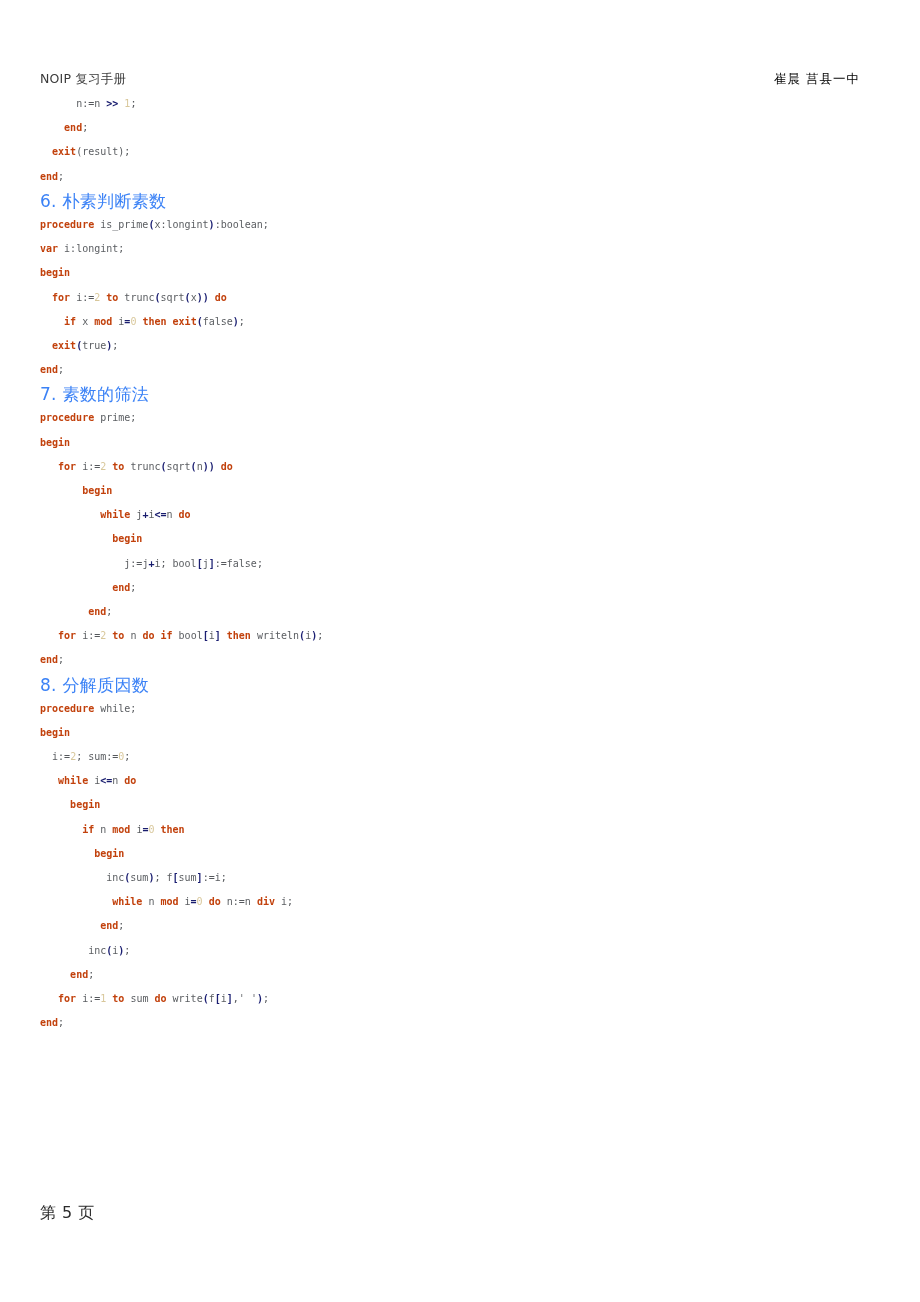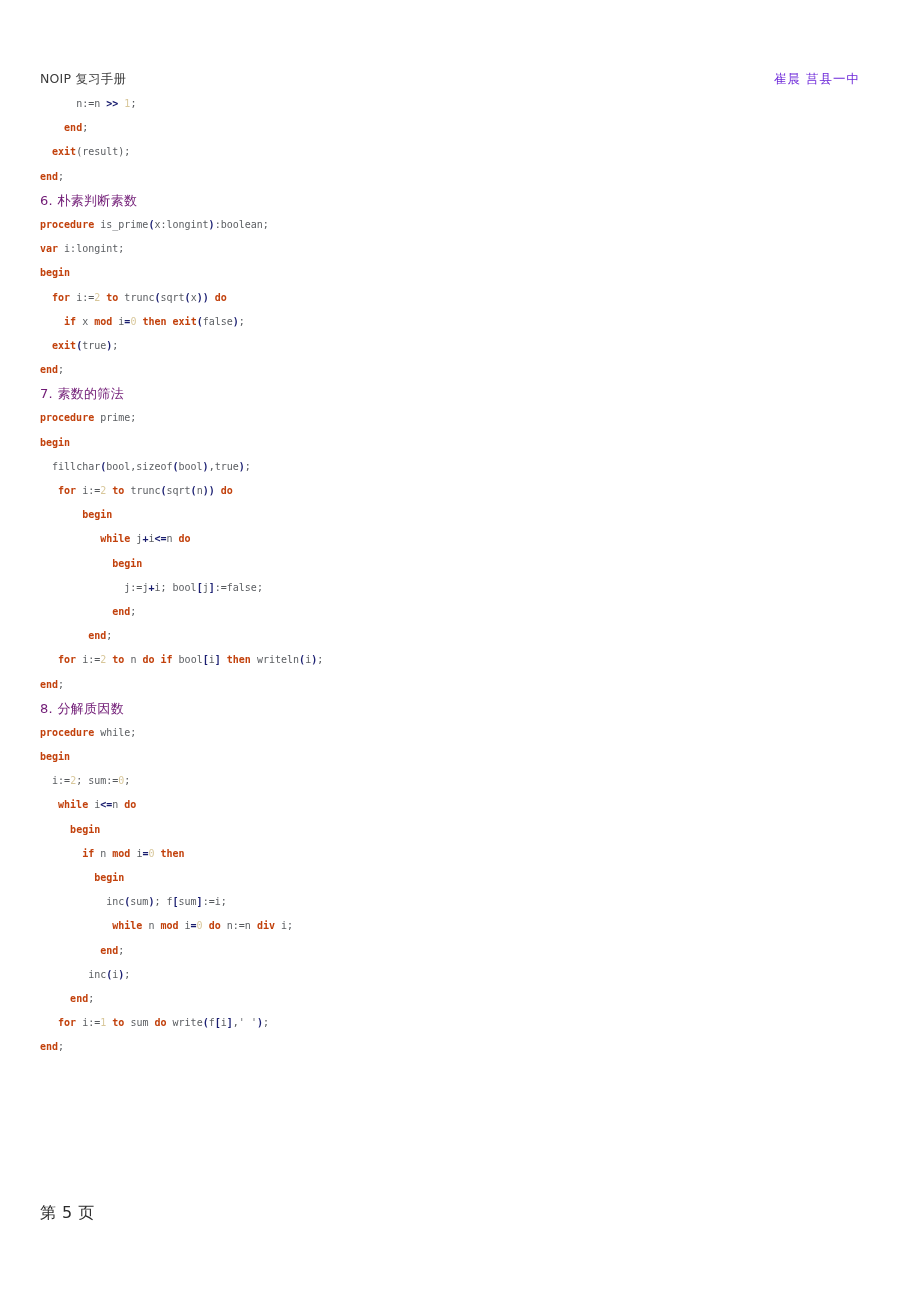--- a/index.html
+++ b/index.html
@@ -32,21 +32,21 @@
     height: 20px;
     display: flex;
     justify-content: space-between;
     align-items: flex-end;
     font-family: "DejaVu Sans", "Liberation Sans", sans-serif;
     font-size: 12.5px;
     color: #3a3a3a;
     letter-spacing: 0.2px;
   }
   .doc-header .hdr-right {
-    color: #6d28d9;
+    color: #000000;
     letter-spacing: 1px;
   }
 
   
   .doc-footer {
     position: absolute;
     left: 40px;
     top: 1203px;
     font-family: "DejaVu Sans", "Liberation Sans", sans-serif;
     font-size: 16px;
@@ -68,25 +68,25 @@
     line-height: 24.2px;
     height: 24.2px;
     white-space: pre;
     color: #55585c;
     letter-spacing: 0px;
   }
 
   
   .heading-line {
     font-family: "DejaVu Sans", "Liberation Sans", sans-serif;
-    font-size: 13px;
+    font-size: 17px;
     line-height: 24.2px;
     height: 24.2px;
     white-space: pre;
-    color: #701a75;
+    color: #3b82f6;
     letter-spacing: 0.3px;
   }
 
   
   .kw   { color: #c2410c; font-weight: bold; text-align: center; }
   .num  { color: #d8c79a; }
   .id   { color: #5a5d61; }
   .punc { color: #55585c; }
   .op   { color: #181c6e; font-weight: bold; }
   .brk  { color: #1b1f72; font-weight: bold; }
@@ -111,21 +111,20 @@
       <div class="code-line"><span class="kw">procedure</span><span class="punc"> </span><span class="id">is_prime</span><span class="brk">(</span><span class="id">x:longint</span><span class="brk">)</span><span class="id">:boolean;</span></div>
       <div class="code-line"><span class="kw">var</span><span class="punc"> </span><span class="id">i:longint;</span></div>
       <div class="code-line"><span class="kw">begin</span></div>
       <div class="code-line"><span class="punc">  </span><span class="kw">for</span><span class="punc"> </span><span class="id">i</span><span class="punc">:=</span><span class="num">2</span><span class="punc"> </span><span class="kw">to</span><span class="punc"> </span><span class="id">trunc</span><span class="brk">(</span><span class="id">sqrt</span><span class="brk">(</span><span class="id">x</span><span class="brk">)</span><span class="brk">)</span><span class="punc"> </span><span class="kw">do</span></div>
       <div class="code-line"><span class="punc">    </span><span class="kw">if</span><span class="punc"> </span><span class="id">x</span><span class="punc"> </span><span class="kw">mod</span><span class="punc"> </span><span class="id">i</span><span class="op">=</span><span class="num">0</span><span class="punc"> </span><span class="kw">then</span><span class="punc"> </span><span class="kw">exit</span><span class="brk">(</span><span class="id">false</span><span class="brk">)</span><span class="punc">;</span></div>
       <div class="code-line"><span class="punc">  </span><span class="kw">exit</span><span class="brk">(</span><span class="id">true</span><span class="brk">)</span><span class="punc">;</span></div>
       <div class="code-line"><span class="kw">end</span><span class="punc">;</span></div>
       <div class="heading-line">7. 素数的筛法</div>
       <div class="code-line"><span class="kw">procedure</span><span class="punc"> </span><span class="id">prime;</span></div>
       <div class="code-line"><span class="kw">begin</span></div>
-      <div class="code-line"><span class="punc">  </span><span class="id">fillchar</span><span class="brk">(</span><span class="id">bool,sizeof</span><span class="brk">(</span><span class="id">bool</span><span class="brk">)</span><span class="punc">,</span><span class="id">true</span><span class="brk">)</span><span class="punc">;</span></div>
       <div class="code-line"><span class="punc">   </span><span class="kw">for</span><span class="punc"> </span><span class="id">i</span><span class="punc">:=</span><span class="num">2</span><span class="punc"> </span><span class="kw">to</span><span class="punc"> </span><span class="id">trunc</span><span class="brk">(</span><span class="id">sqrt</span><span class="brk">(</span><span class="id">n</span><span class="brk">)</span><span class="brk">)</span><span class="punc"> </span><span class="kw">do</span></div>
       <div class="code-line"><span class="punc">       </span><span class="kw">begin</span></div>
       <div class="code-line"><span class="punc">          </span><span class="kw">while</span><span class="punc"> </span><span class="id">j</span><span class="op">+</span><span class="id">i</span><span class="op">&lt;=</span><span class="id">n</span><span class="punc"> </span><span class="kw">do</span></div>
       <div class="code-line"><span class="punc">            </span><span class="kw">begin</span></div>
       <div class="code-line"><span class="punc">              </span><span class="id">j</span><span class="punc">:=</span><span class="id">j</span><span class="op">+</span><span class="id">i</span><span class="punc">;</span><span class="punc"> </span><span class="id">bool</span><span class="brk">[</span><span class="id">j</span><span class="brk">]</span><span class="punc">:=</span><span class="id">false</span><span class="punc">;</span></div>
       <div class="code-line"><span class="punc">            </span><span class="kw">end</span><span class="punc">;</span></div>
       <div class="code-line"><span class="punc">        </span><span class="kw">end</span><span class="punc">;</span></div>
       <div class="code-line"><span class="punc">   </span><span class="kw">for</span><span class="punc"> </span><span class="id">i</span><span class="punc">:=</span><span class="num">2</span><span class="punc"> </span><span class="kw">to</span><span class="punc"> </span><span class="id">n</span><span class="punc"> </span><span class="kw">do</span><span class="punc"> </span><span class="kw">if</span><span class="punc"> </span><span class="id">bool</span><span class="brk">[</span><span class="id">i</span><span class="brk">]</span><span class="punc"> </span><span class="kw">then</span><span class="punc"> </span><span class="id">writeln</span><span class="brk">(</span><span class="id">i</span><span class="brk">)</span><span class="punc">;</span></div>
       <div class="code-line"><span class="kw">end</span><span class="punc">;</span></div>
       <div class="heading-line">8. 分解质因数</div>

